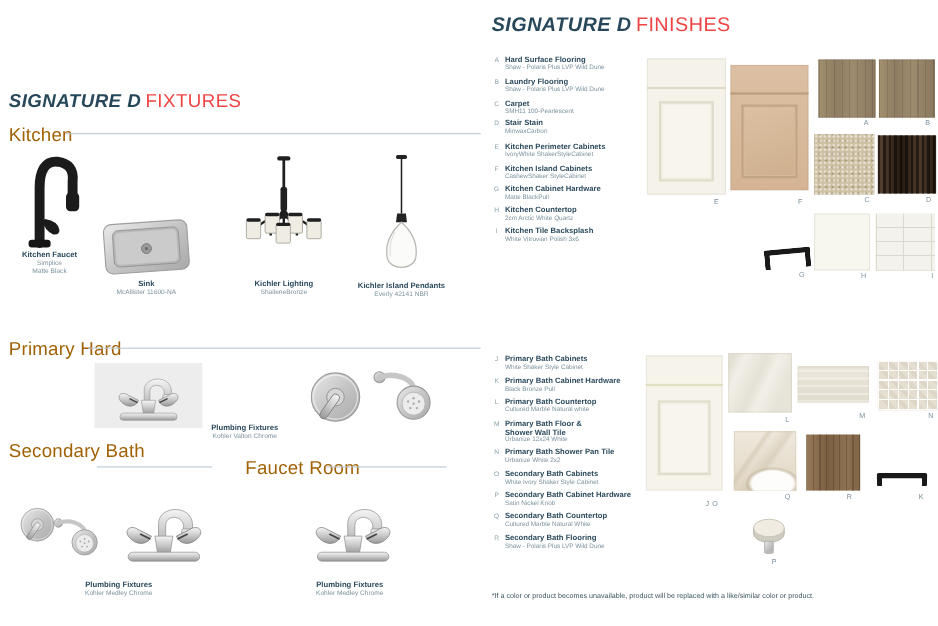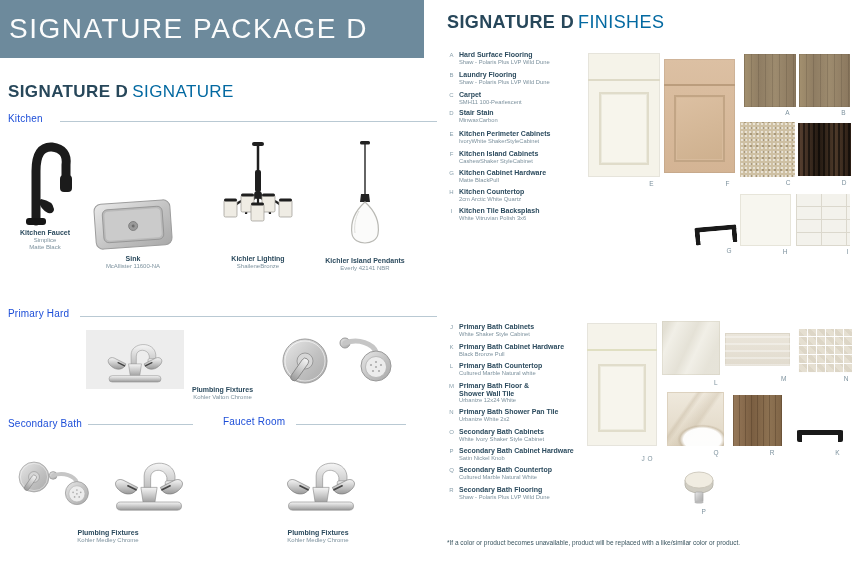--- a/index.html
+++ b/index.html
@@ -6,27 +6,27 @@
   #sheet{position:relative;width:853px;height:569px;background:#fff;overflow:hidden;
          font-family:"Liberation Sans",sans-serif;color:#29485c;}
 
   
   #banner{position:absolute;left:0;top:0;width:424px;height:58px;background:#6d8a9c;
           display:flex;align-items:center;}
   #banner h1{margin:0 0 0 9px;font-size:28px;font-weight:400;letter-spacing:1.5px;color:#fbfcfc;}
 
   
   .col-head{position:absolute;font-size:17px;letter-spacing:.4px;font-weight:600;white-space:nowrap;}
-  .col-head .h1{color:#27475a;}
-  .col-head .h2{color:#0369a1;font-weight:400;margin-left:4px;text-align:center;}
+  .col-head .h1{color:#27475a;font-style:italic;}
+  .col-head .h2{color:#ef4444;font-weight:400;margin-left:4px;text-align:center;}
   #fixtures-head{left:8px;top:82px;}
   #finishes-head{left:447px;top:12px;font-size:18px;}
 
   
-  .sec-h{position:absolute;font-size:10px;color:#1d4ed8;letter-spacing:.2px;white-space:nowrap;}
+  .sec-h{position:absolute;font-size:17px;color:#a16207;letter-spacing:.2px;white-space:nowrap;}
   .rule{position:absolute;height:1px;background:#b9c9d3;}
 
   
   .plabel{position:absolute;text-align:center;line-height:8px;}
   .plabel .t{font-size:7px;font-weight:bold;color:#2c4b5e;}
   .plabel .s{font-size:6px;color:#7d929e;line-height:7px;}
 
   
   .fin-item{position:absolute;left:447px;width:160px;}
   .fin-item .ltr{position:absolute;left:0;top:1px;width:9px;font-size:6px;color:#8aa0ac;text-align:center;}
@@ -138,26 +138,23 @@
             <circle cx="34" cy="29" r="1.1"></circle>
             <circle cx="44" cy="29" r="1.1"></circle>
           <circle cx="36" cy="35" r="1.1"></circle>
             <circle cx="42" cy="35" r="1.1"></circle>
             <circle cx="39" cy="26" r="1.1"></circle>
         </g>
       </symbol>
     </defs>
   </svg>
 
-  <div id="banner">
-    <h1>SIGNATURE PACKAGE D</h1>
-  </div>
 
   <div id="fixtures-head" class="col-head">
-    <span class="h1">SIGNATURE D</span><span class="h2">SIGNATURE</span>
+    <span class="h1">SIGNATURE D</span><span class="h2">FIXTURES</span>
   </div>
 
   <div class="sec-h" style="left:8px;top:113px;">Kitchen</div>
   <div class="rule" style="left:60px;top:121px;width:377px;"></div>
 
   <svg style="position:absolute;left:14px;top:131px;" width="62" height="97" viewBox="0 0 62 97">
     <path d="M22,90 L22,40 Q22,15 38,16 Q54,18 52,34 L52,46" fill="none" stroke="#1b1b1b" stroke-width="9" stroke-linecap="round"></path>
     <rect x="46" y="44" width="12" height="17" rx="4" fill="#1b1b1b"></rect>
     <path d="M27,68 q12,2 13,10 q0,5 -6,4 q-8,-4 -9,-12" fill="#1b1b1b"></path>
     <rect x="12" y="87" width="20" height="7" rx="3" fill="#151515"></rect>
@@ -230,21 +227,21 @@
     <div class="t">Plumbing Fixtures</div>
     <div class="s">Kohler Valton Chrome</div>
   </div>
   <svg style="position:absolute;left:280px;top:336px;" width="50" height="50" viewBox="0 0 50 50">
       <use href="#sym-valve"></use>
     </svg>
   <svg style="position:absolute;left:336px;top:336px;" width="62" height="52" viewBox="0 0 60 52">
       <use href="#sym-head"></use>
     </svg>
 
-  <div class="sec-h" style="left:8px;top:418px;">Secondary Bath</div>
+  <div class="sec-h" style="left:8px;top:400px;">Secondary Bath</div>
   <div class="rule" style="left:88px;top:424px;width:105px;"></div>
 
   <svg style="position:absolute;left:15px;top:458px;" width="78" height="58" viewBox="0 0 78 58">
     <use href="#sym-valve" x="2" y="2" width="34" height="34"></use>
     <use href="#sym-head" x="32" y="12" width="46" height="40"></use>
   </svg>
   <svg style="position:absolute;left:108px;top:450px;" width="82" height="65" viewBox="0 0 100 80">
       <use href="#sym-faucet"></use>
     </svg>
   <div class="plabel" style="left:68px;top:529px;width:80px;">

